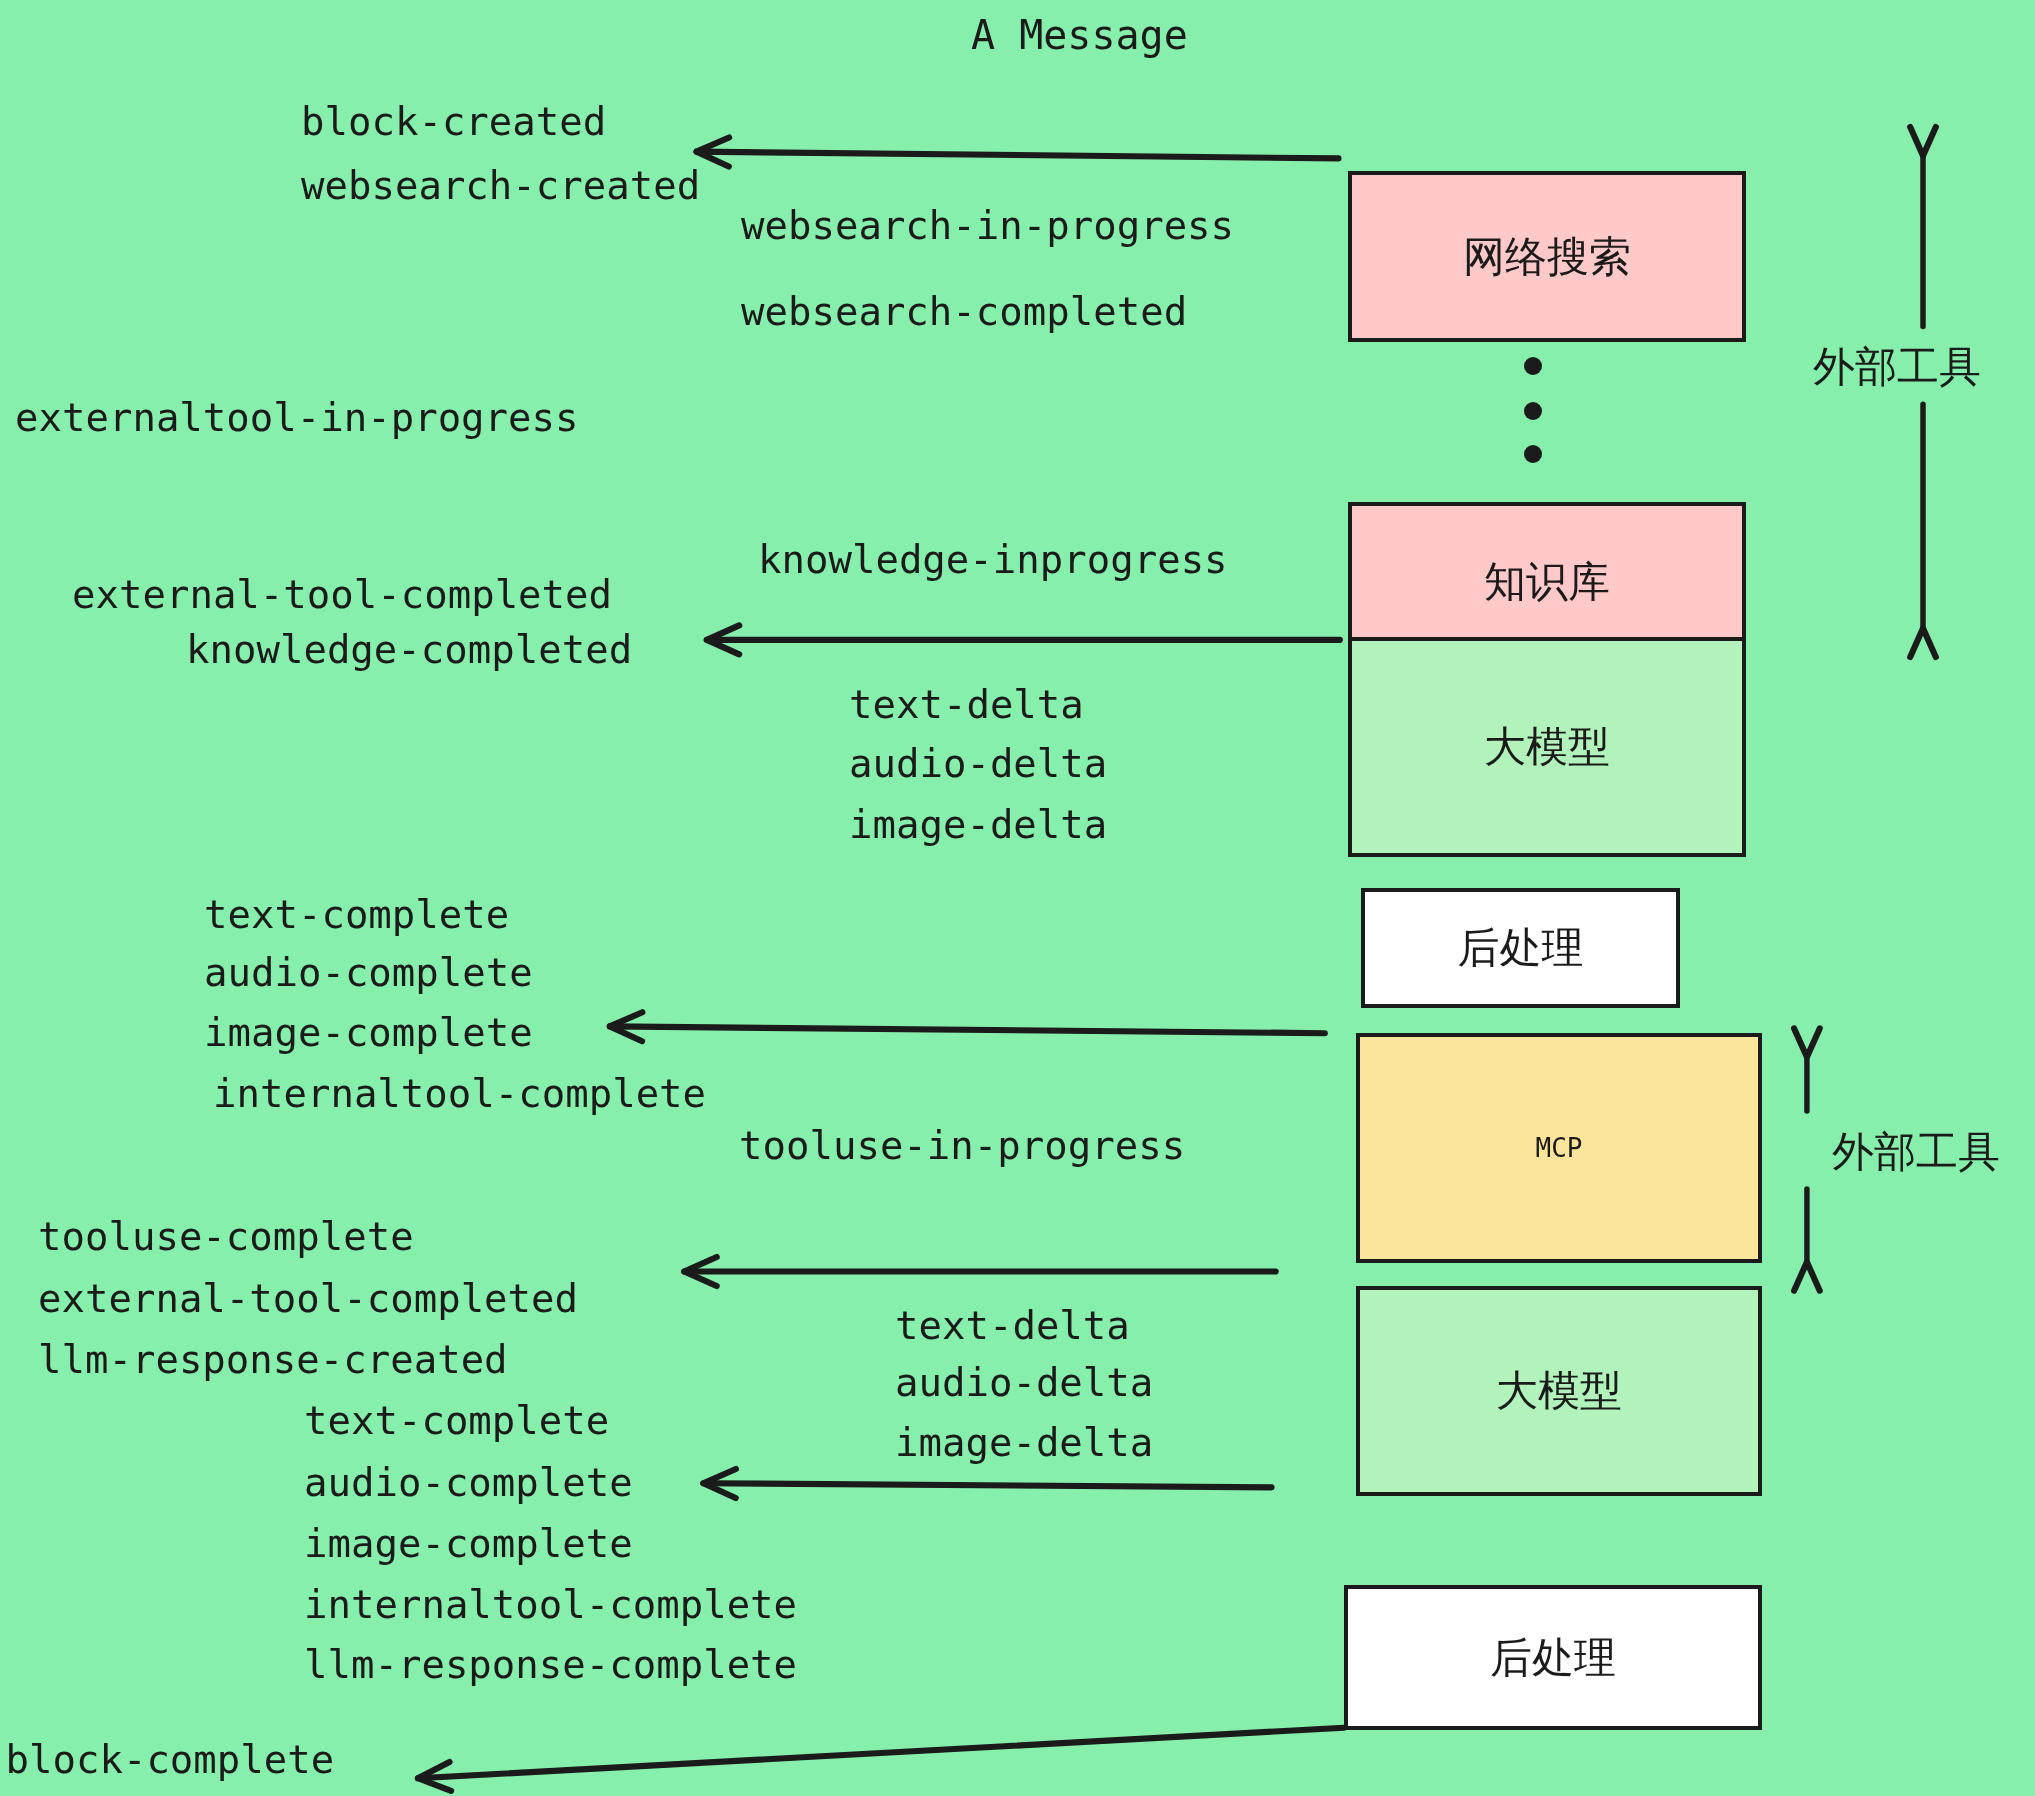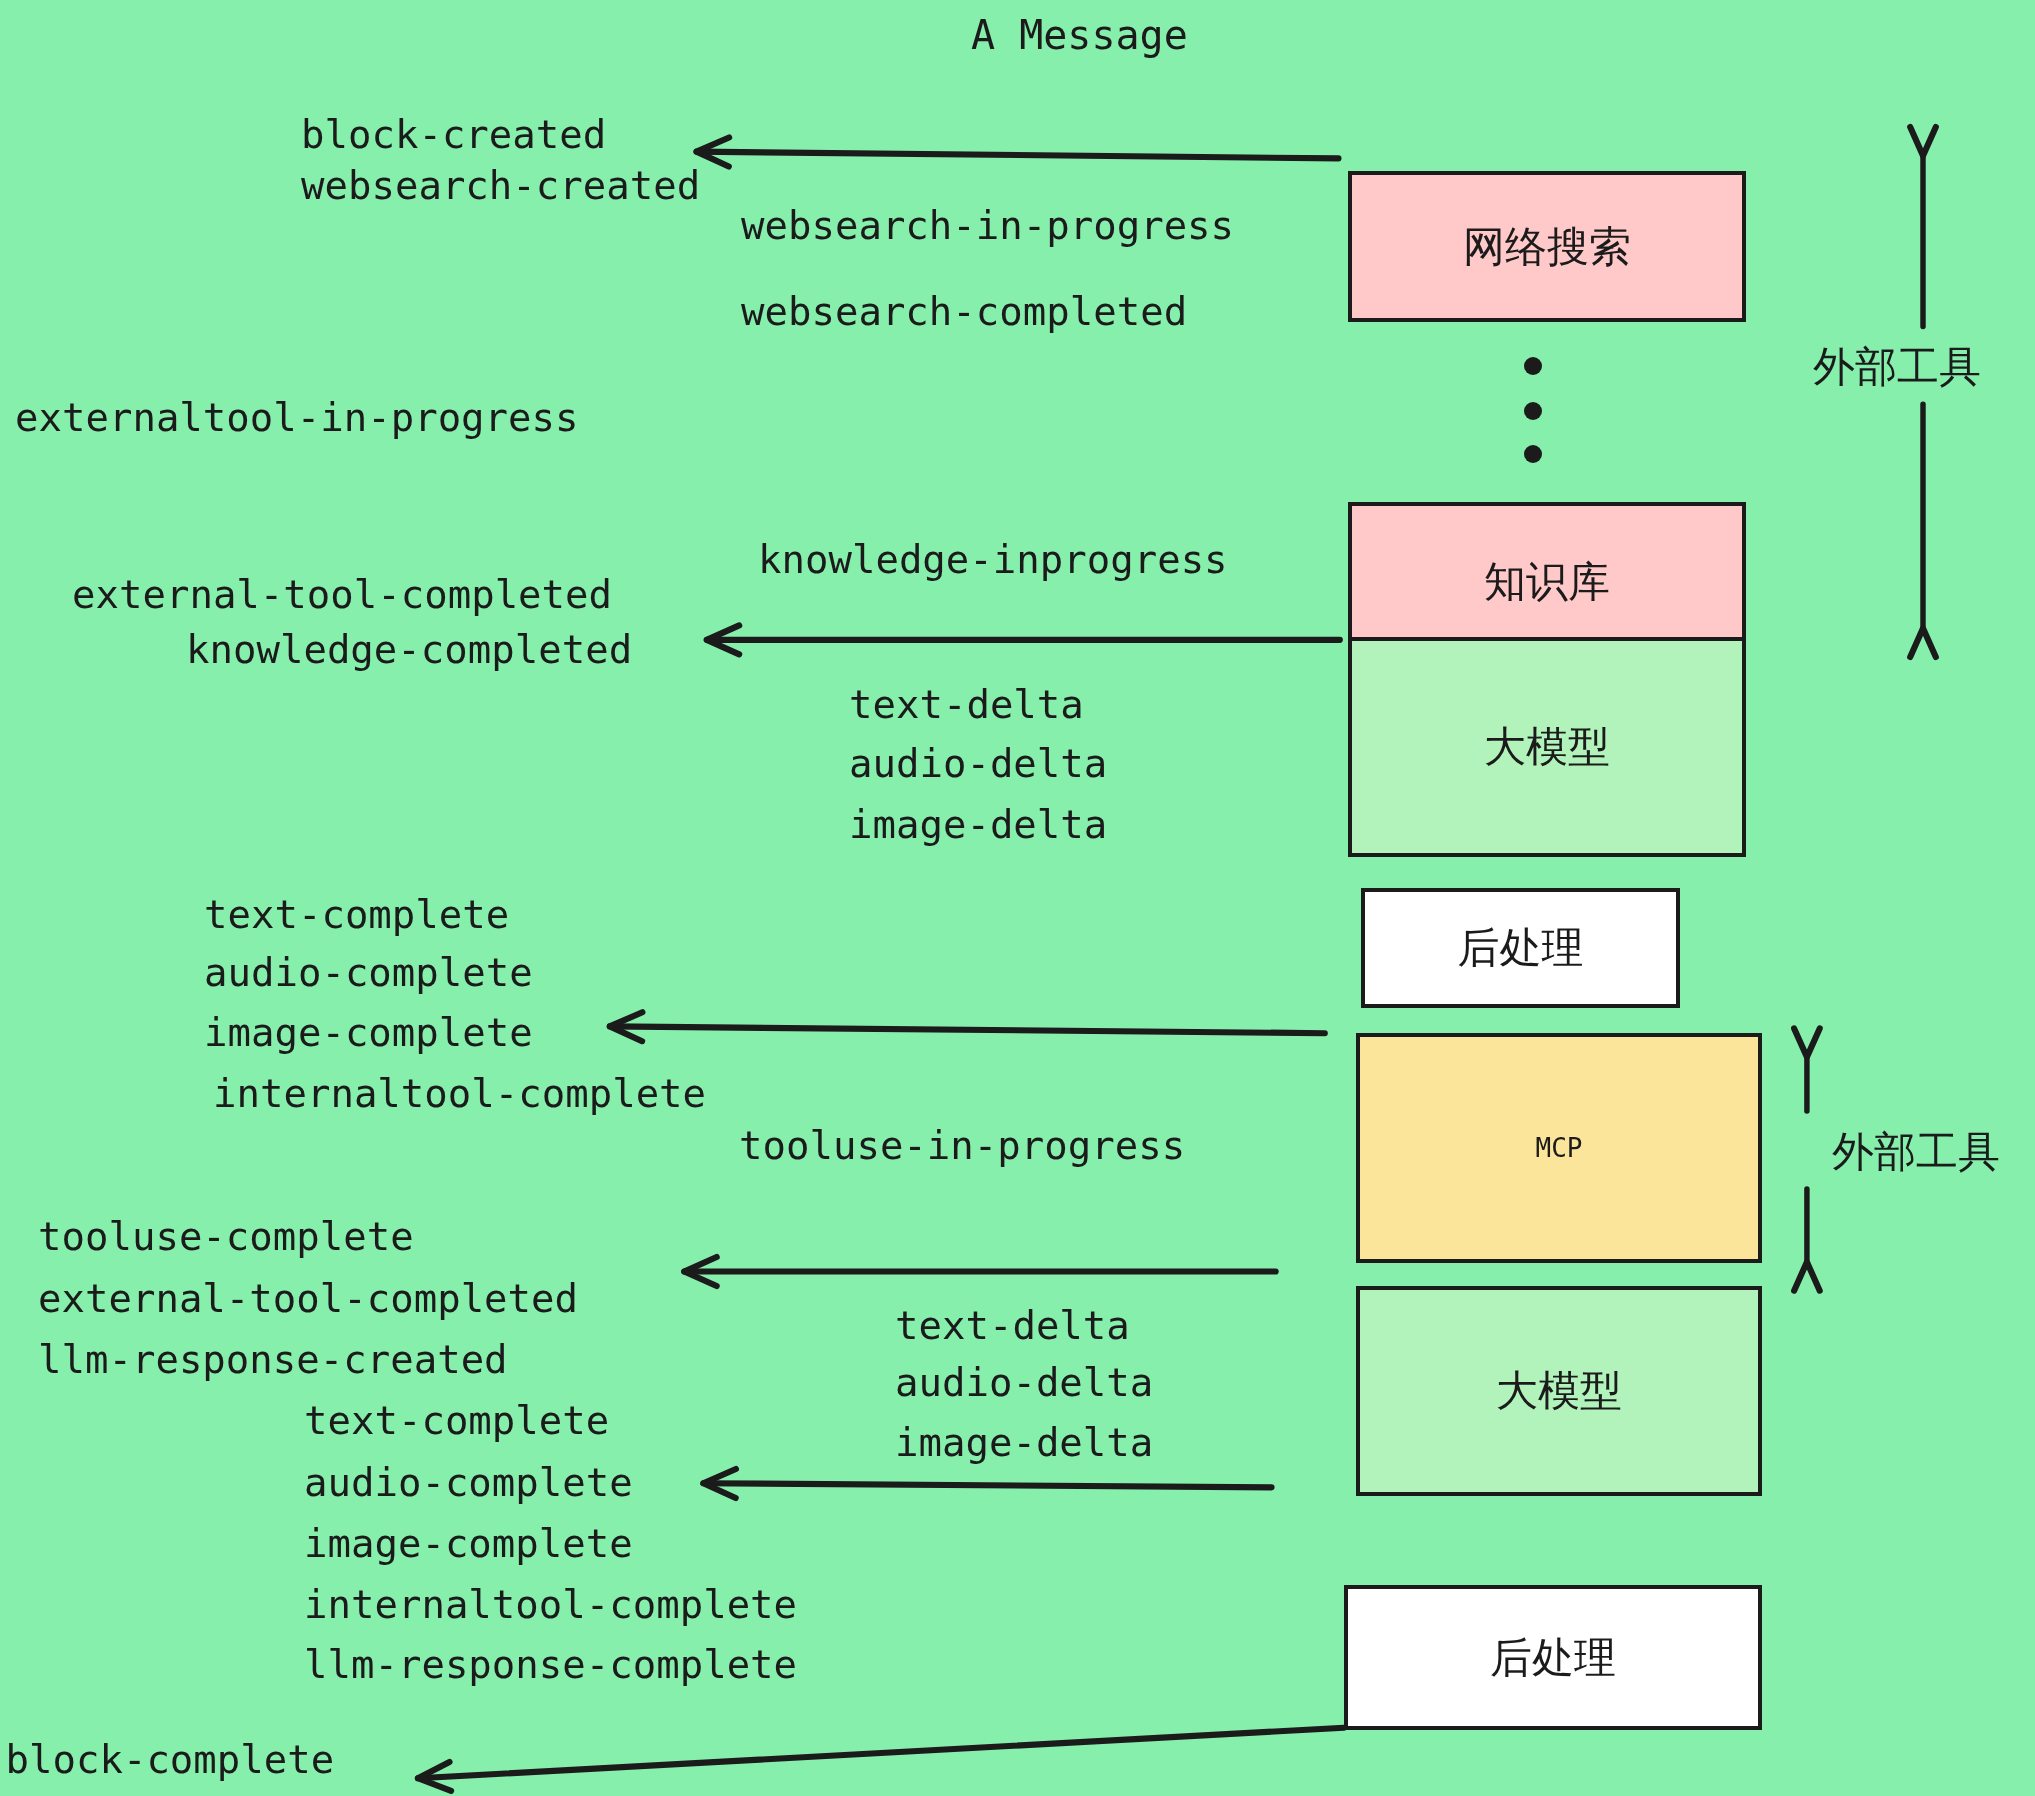--- a/index.html
+++ b/index.html
@@ -96,21 +96,21 @@
       <path d="M 2797.24301915926 962.0020912543662 L 2816 920 L 2834.75698084074 962.0020912543662" fill="none" stroke="#1b1b1b" stroke-width="9" stroke-linecap="round" stroke-linejoin="round"></path>
       <line x1="2646" y1="1627" x2="2646" y2="1548" stroke="#1b1b1b" stroke-width="8" stroke-linecap="round"></line>
       <path d="M 2664.75698084074 1505.9979087456338 L 2646 1548 L 2627.24301915926 1505.9979087456338" fill="none" stroke="#1b1b1b" stroke-width="9" stroke-linecap="round" stroke-linejoin="round"></path>
       <line x1="2646" y1="1741" x2="2646" y2="1848" stroke="#1b1b1b" stroke-width="8" stroke-linecap="round"></line>
       <path d="M 2627.24301915926 1890.0020912543662 L 2646 1848 L 2664.75698084074 1890.0020912543662" fill="none" stroke="#1b1b1b" stroke-width="9" stroke-linecap="round" stroke-linejoin="round"></path>
     </svg>
 
   <div class="title" style="left: 971px; top: 12.3px;">A Message</div>
 
   <div id="nodes-layer">
-      <div class="node" style="left: 1348px; top: 171px; width: 398px; height: 151px; background: rgb(255, 201, 201); border-color: rgb(27, 27, 27);">
+      <div class="node" style="left: 1348px; top: 171px; width: 398px; height: 171px; background: rgb(255, 201, 201); border-color: rgb(27, 27, 27);">
         <span>网络搜索</span>
       </div>
       <div class="node" style="left: 1348px; top: 502px; width: 398px; height: 160px; background: rgb(255, 201, 201); border-color: rgb(27, 27, 27);">
         <span>知识库</span>
       </div>
       <div class="node" style="left: 1348px; top: 637px; width: 398px; height: 220px; background: rgb(178, 242, 187); border-color: rgb(27, 27, 27);">
         <span>大模型</span>
       </div>
       <div class="node" style="left: 1361px; top: 888px; width: 319px; height: 120px; background: rgb(255, 255, 255); border-color: rgb(27, 27, 27);">
         <span>后处理</span>
@@ -119,21 +119,21 @@
         <span>MCP</span>
       </div>
       <div class="node" style="left: 1356px; top: 1286px; width: 406px; height: 210px; background: rgb(178, 242, 187); border-color: rgb(27, 27, 27);">
         <span>大模型</span>
       </div>
       <div class="node" style="left: 1344px; top: 1585px; width: 418px; height: 145px; background: rgb(255, 255, 255); border-color: rgb(27, 27, 27);">
         <span>后处理</span>
       </div>
     </div>
   <div id="events-layer">
-      <div class="evt" style="left: 301px; top: 102px; margin-top: 13px;">block-created</div>
+      <div class="evt" style="left: 301px; top: 102px;">block-created</div>
       <div class="evt" style="left: 301px; top: 166px;">websearch-created</div>
       <div class="evt" style="left: 741px; top: 206px;">websearch-in-progress</div>
       <div class="evt" style="left: 741px; top: 292px;">websearch-completed</div>
       <div class="evt" style="left: 15px; top: 398px;">externaltool-in-progress</div>
       <div class="evt" style="left: 758px; top: 540px;">knowledge-inprogress</div>
       <div class="evt" style="left: 72px; top: 575px;">external-tool-completed</div>
       <div class="evt" style="left: 186px; top: 630px; text-align: right;">knowledge-completed</div>
       <div class="evt" style="left: 849px; top: 685px;">text-delta</div>
       <div class="evt" style="left: 849px; top: 744px;">audio-delta</div>
       <div class="evt" style="left: 849px; top: 805px;">image-delta</div>

